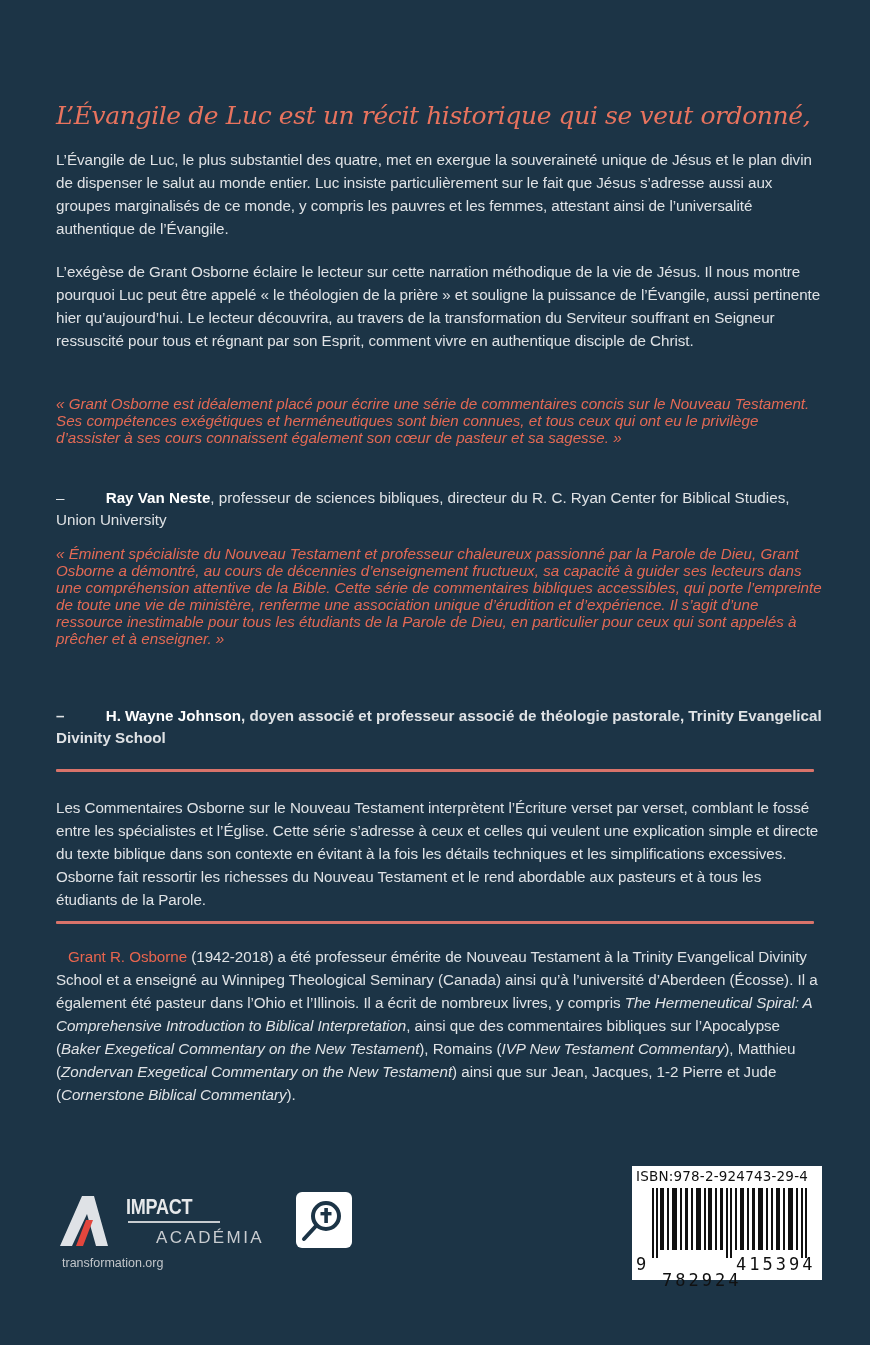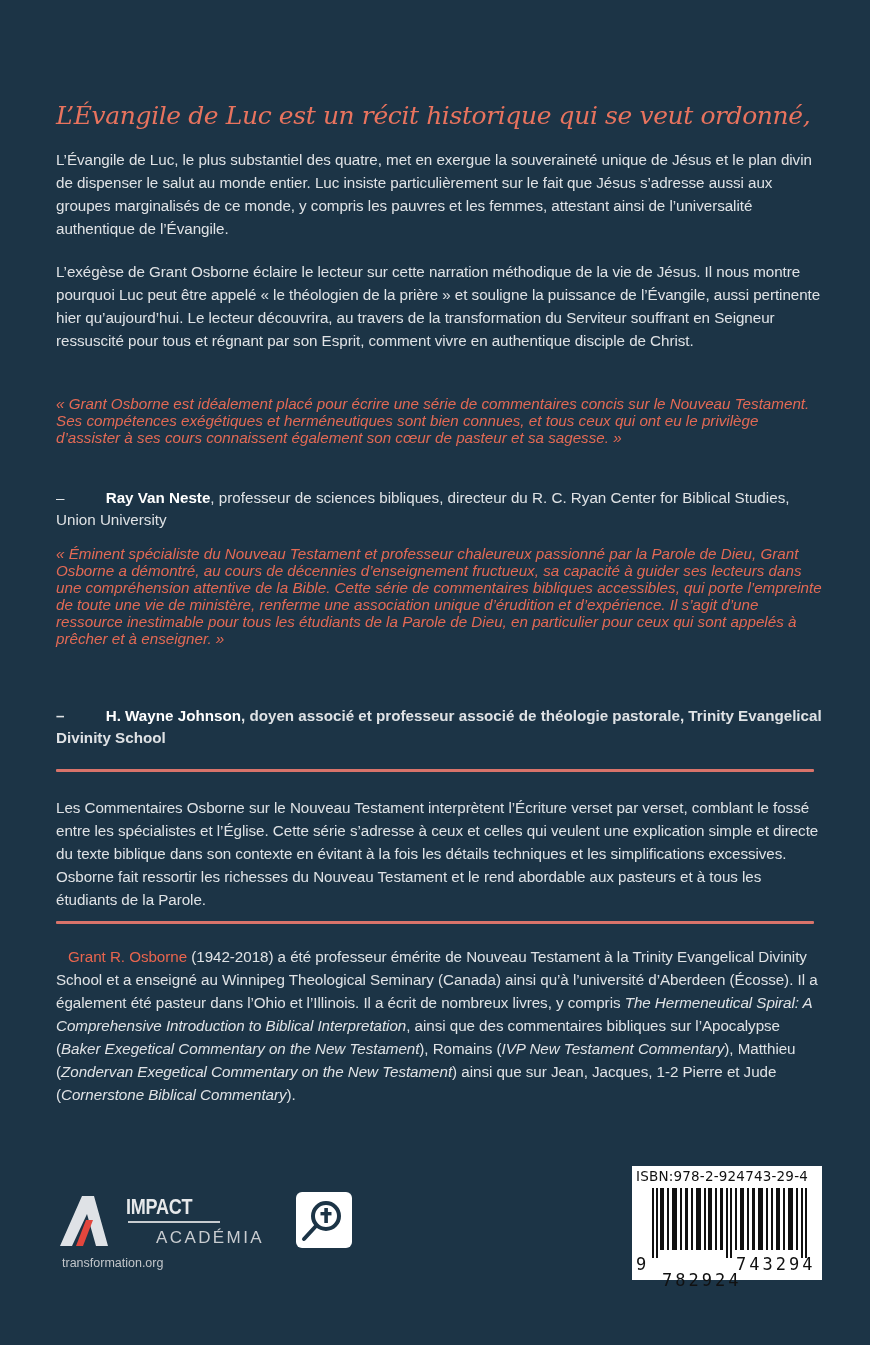--- a/index.html
+++ b/index.html
@@ -164,14 +164,14 @@
       <rect x="136" y="0" width="4" height="62"></rect>
       <rect x="143" y="0" width="2" height="62"></rect>
       <rect x="148" y="0" width="5" height="62"></rect>
       <rect x="156" y="0" width="2" height="62"></rect>
       <rect x="161" y="0" width="2" height="70"></rect>
       <rect x="165" y="0" width="2" height="70"></rect>
     </g>
   </svg>
   <div class="isbn-digits" style="left:4px;">9</div>
   <div class="isbn-digits" style="left:30px;margin-top:16px;">782924</div>
-  <div class="isbn-digits" style="left:104px;">743294</div>
+  <div class="isbn-digits" style="left:104px;">415394</div>
 </div>
 
 </body></html>

